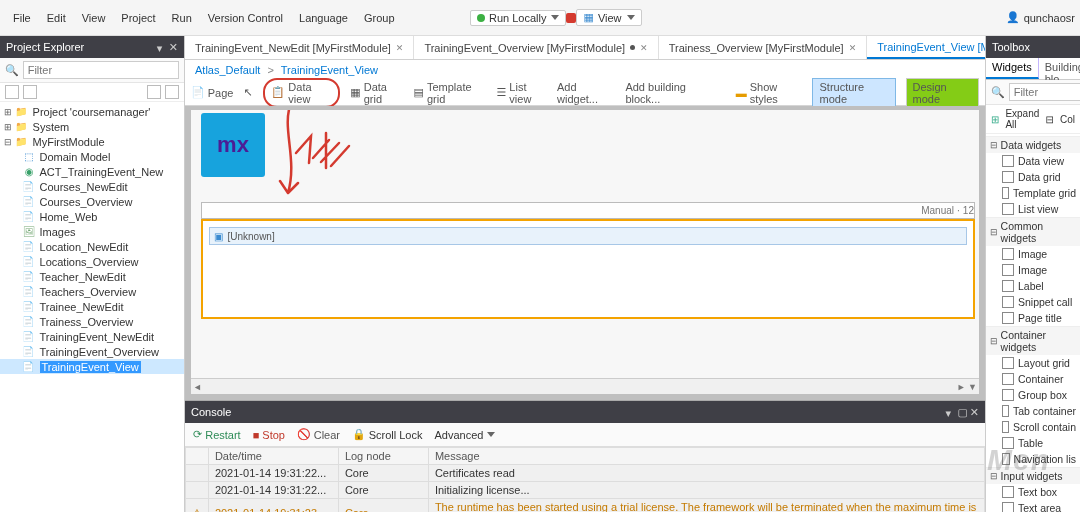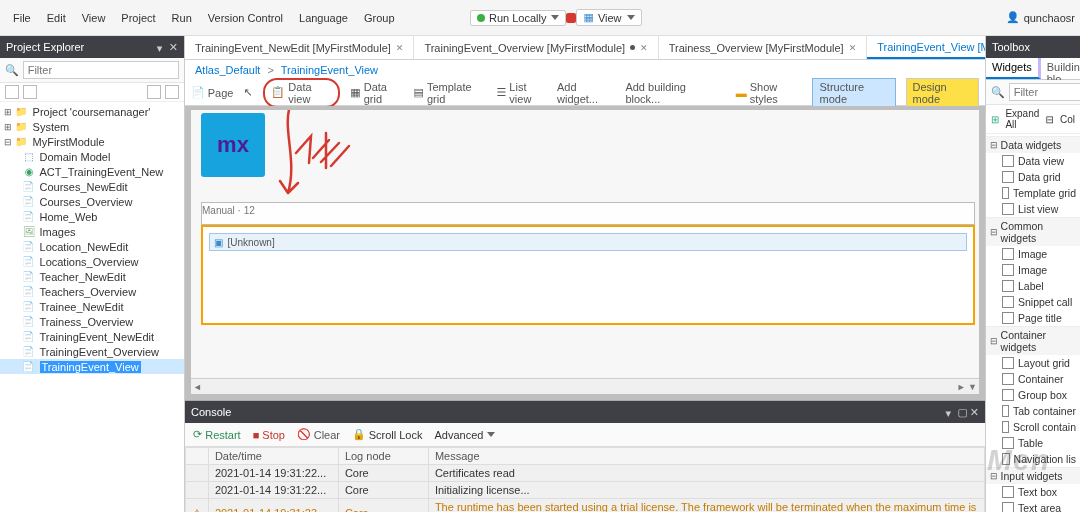--- a/index.html
+++ b/index.html
@@ -33,42 +33,42 @@
   .tab { padding:0 10px; display:flex; align-items:center; gap:5px; border-right:1px solid #e0e0e0; color:#444; font-size:11px; white-space:nowrap;}
   .tab.active { color:#0078d4; border-bottom:2px solid #0078d4;}
   .tab .x { color:#888; font-size:9px;}
   .tab .dot2 { width:5px;height:5px;border-radius:50%;background:#555;}
   .breadcrumb { padding:4px 10px; color:#0078d4; background:#fff;}
   .breadcrumb .sep { color:#888; padding:0 4px;}
   .toolbar { height:26px; background:#fff; border-bottom:1px solid #d5d5d5; display:flex; align-items:center; padding:0 6px; gap:10px;}
   .tb-item { display:flex; align-items:center; gap:3px; color:#555;}
   .tb-item.ringed { border:2px solid #d43a2f; border-radius:14px; padding:1px 7px;}
   .tb-spacer { flex:1;}
-  .tb-item.btn { border:1px solid #ccc; padding:2px 6px; background:#fde047;}
+  .tb-item.btn { border:1px solid #ccc; padding:2px 6px; background:#84cc16;}
   .tb-item.btn.active { background:#cde6ff; border-color:#7fb8e6;}
   .canvas { flex:1; background:#f7f7f7; border:6px solid #bfbfbf; border-top-width:4px; position:relative; overflow:hidden;}
   .logo { position:absolute; left:10px; top:3px; width:64px; height:64px; background:#17a3dd; color:#4c1d95; display:flex; align-items:center; justify-content:center; font-size:22px; font-weight:bold; border-radius:3px;}
   .annot { position:absolute; color:#d43a2f; font-weight:bold; pointer-events:none;}
   .annot svg { overflow:visible;}
   .dv-outer { position:absolute; left:10px; top:92px; right:4px; height:120px;}
-  .dv-header { height:23px; background:#fefefe; border:1px solid #bbb; color:#777; text-align:left; font-size:10px; line-height:15px;}
+  .dv-header { height:17px; background:#fefefe; border:1px solid #bbb; color:#777; text-align:right; font-size:10px; line-height:15px;}
   .dv-box { border:2px solid #f4a300; background:#fff; height:100px; padding:6px;}
   .dv-unknown { height:18px; background:#e8f2fb; border:1px solid #a7c7e7; display:flex; align-items:center; gap:4px; padding:0 4px; font-size:10px; color:#555;}
   .canvas-scroll { position:absolute; bottom:0; left:0; right:0; height:16px; background:#f0f0f0; border-top:1px solid #ccc; display:flex; justify-content:space-between; align-items:center; padding:0 2px; color:#777; font-size:9px;}
   .console { border-top:1px solid #aaa;}
   .console .panel-header { justify-content:space-between;}
   .console-tools { height:24px; background:#fafafa; border-bottom:1px solid #ddd; display:flex; align-items:center; gap:12px; padding:0 8px;}
   .ctool { display:flex; align-items:center; gap:3px;}
   .ctool.restart { color:#2e8b57;} .ctool.stop { color:#c0392b;} .ctool.clear { color:#555;}
   table.log { width:100%; border-collapse:collapse; font-family:"Courier New",monospace; font-size:11px;border-radius:7px;}
   table.log th, table.log td { border:1px solid #ddd; padding:2px 6px; text-align:left; height:16px;}
   table.log th { background:#f5f5f5; font-weight:normal; color:#555;}
   table.log tr.warn td { color:#c47a00;}
   .rtabs { height:22px; border-bottom:1px solid #ccc; display:flex;}
-  .rtab { padding:3px 6px; border-right:3px solid #c4b5fd; font-size:11px; color:#555;}
+  .rtab { padding:3px 6px; border-right:1px solid #c4b5fd; font-size:11px; color:#555;}
   .rtab.active { background:#fff; border-bottom:2px solid #0078d4; color:#000;}
   .toolbox-tools { padding:3px 5px; border-bottom:1px solid #eee; display:flex; gap:6px; font-size:10px; align-items:center;}
   .tb-section { padding:2px 4px; background:#f5f5f5; font-size:10.5px; color:#333; display:flex; align-items:center; gap:3px; border-top:1px solid #eee;}
   .tb-entry { padding:2px 4px 2px 16px; display:flex; align-items:center; gap:4px; font-size:10.5px; white-space:nowrap;}
   .tb-ico { width:12px; height:12px; display:inline-block; border:1px solid #888;}
   .mini { font-size:9px; color:#666;}
   .wm { position:absolute; right:30px; bottom:35px; font-size:30px; font-style:italic; font-weight:bold; color:rgba(80,80,80,0.25); letter-spacing:1px; pointer-events:none;}
   .right-icons { display:flex; gap:2px; align-items:center;}
   .pin { display:inline-block; width:10px;height:10px; color:#ccc;}
   .tri { display:inline-block; width:0;height:0;border-left:4px solid transparent;border-right:4px solid transparent;border-top:5px solid #666; margin-left:1px;}

